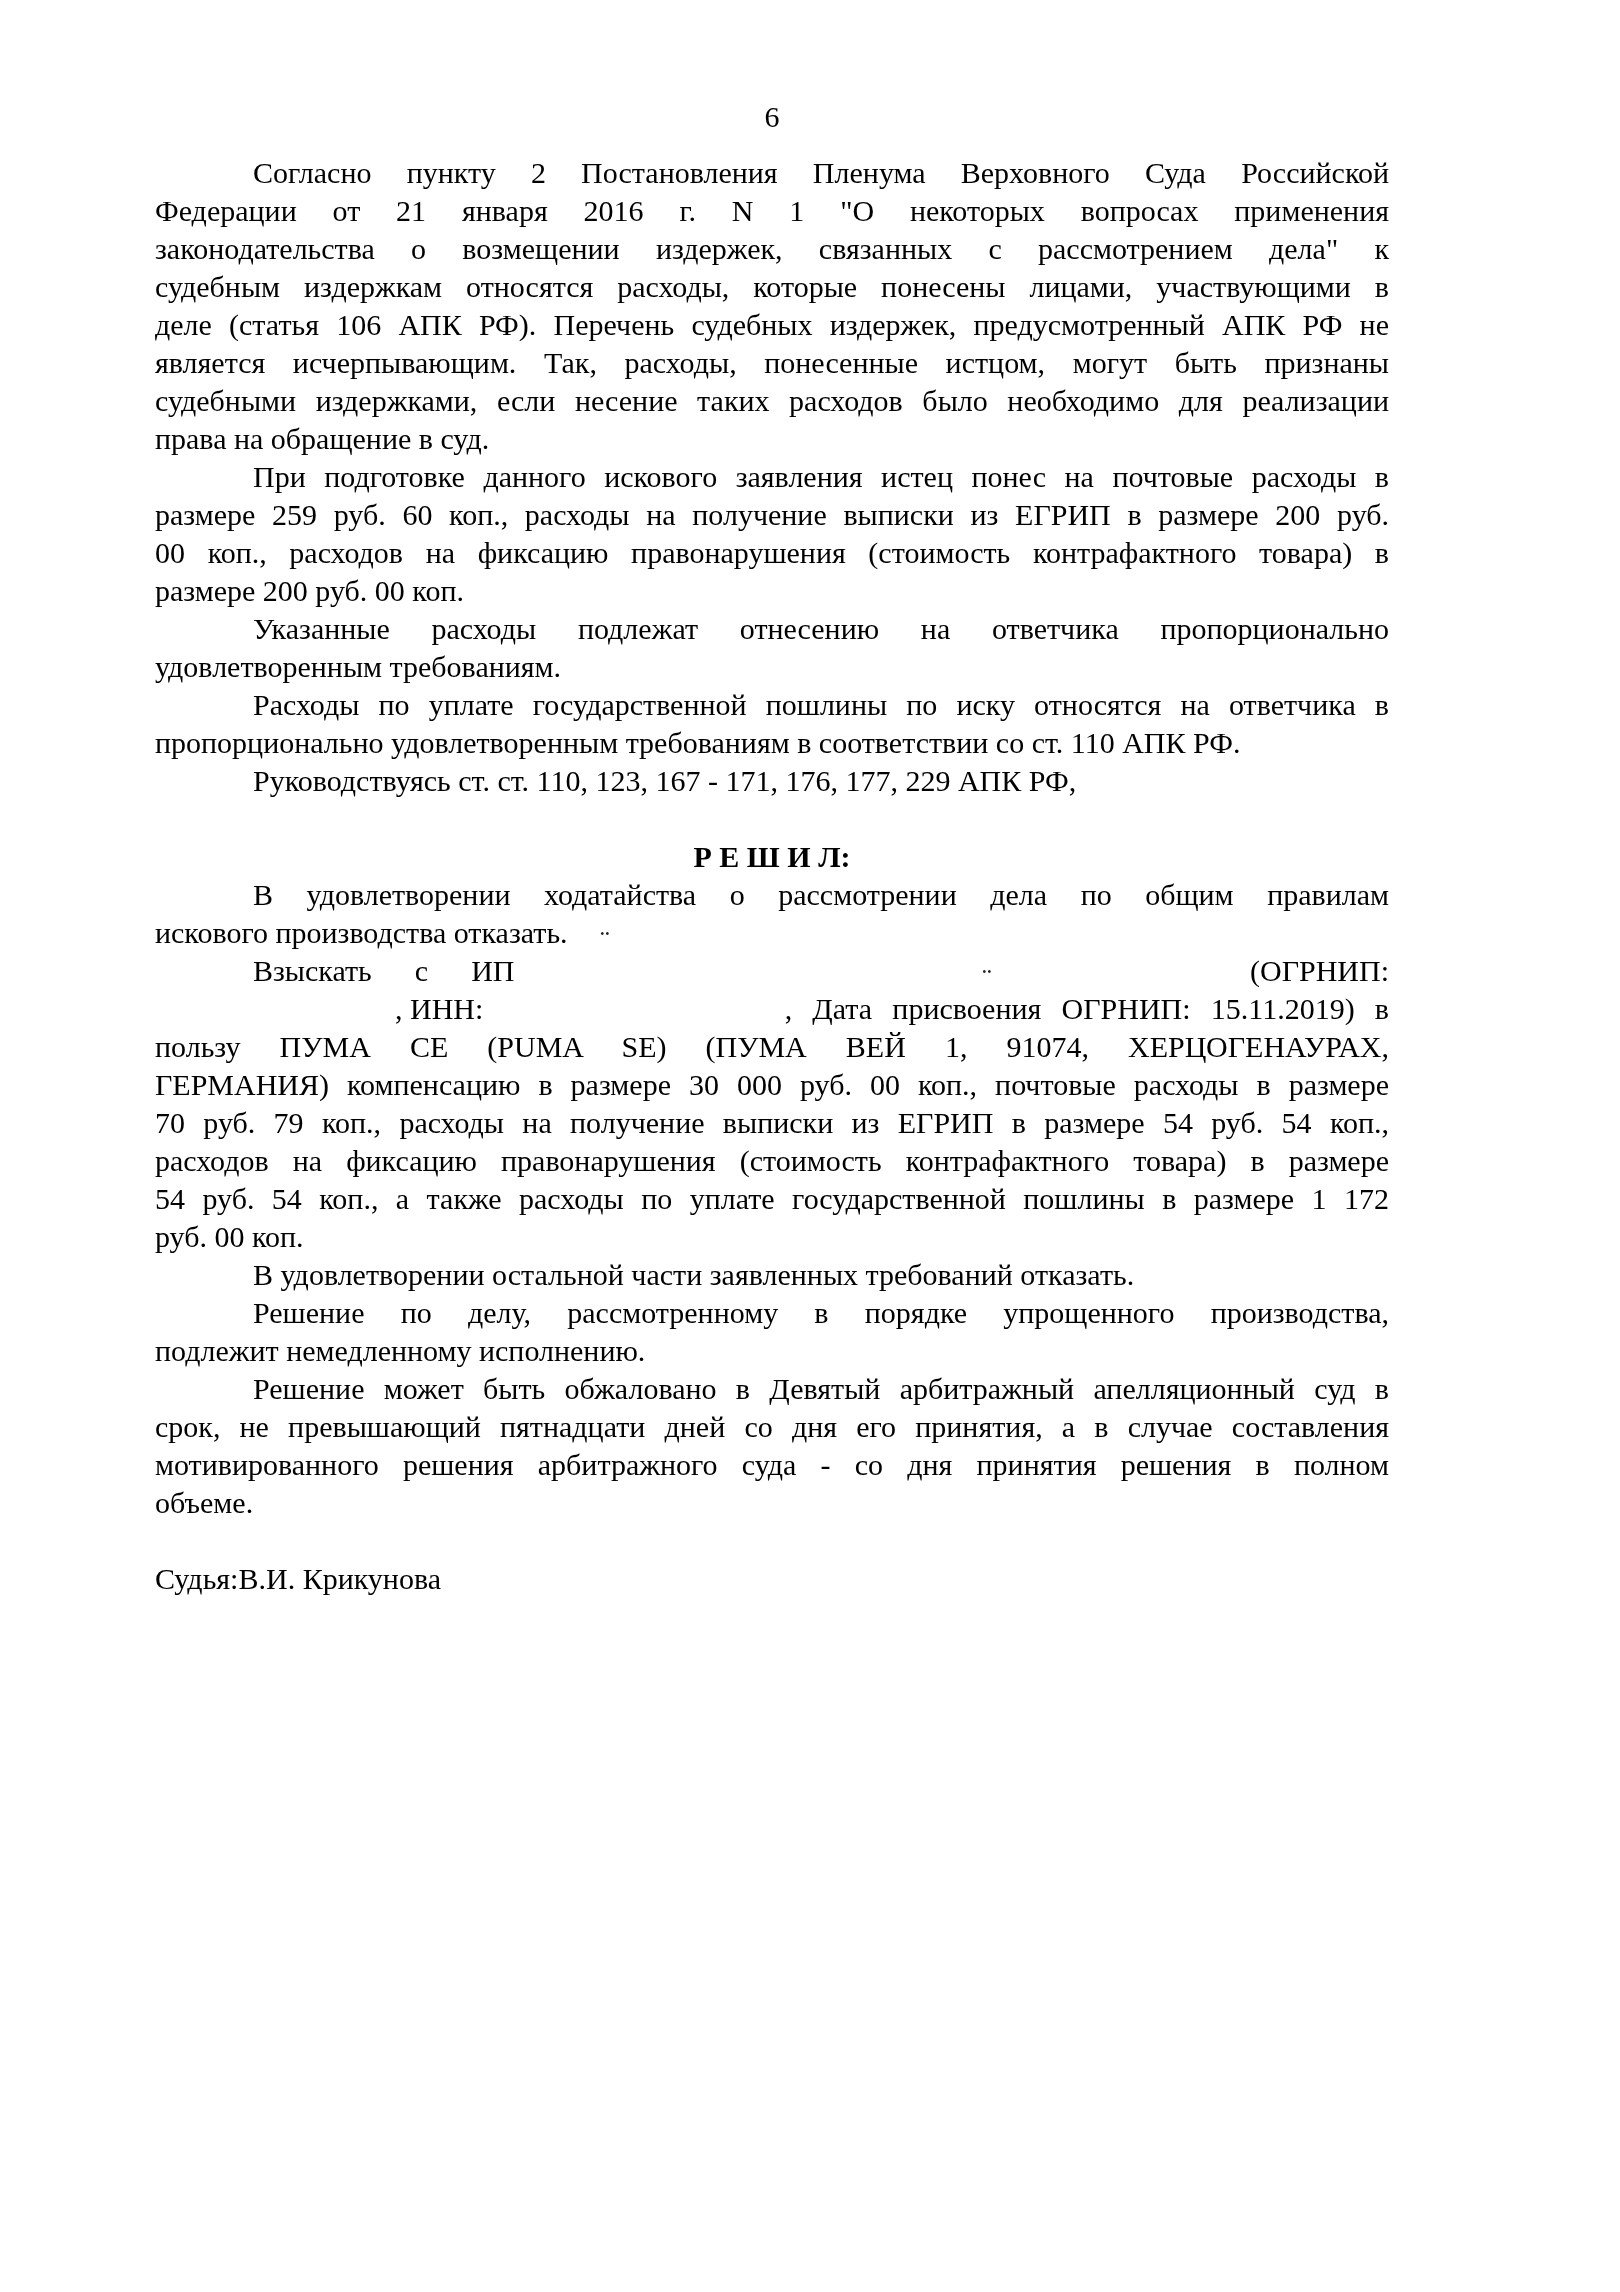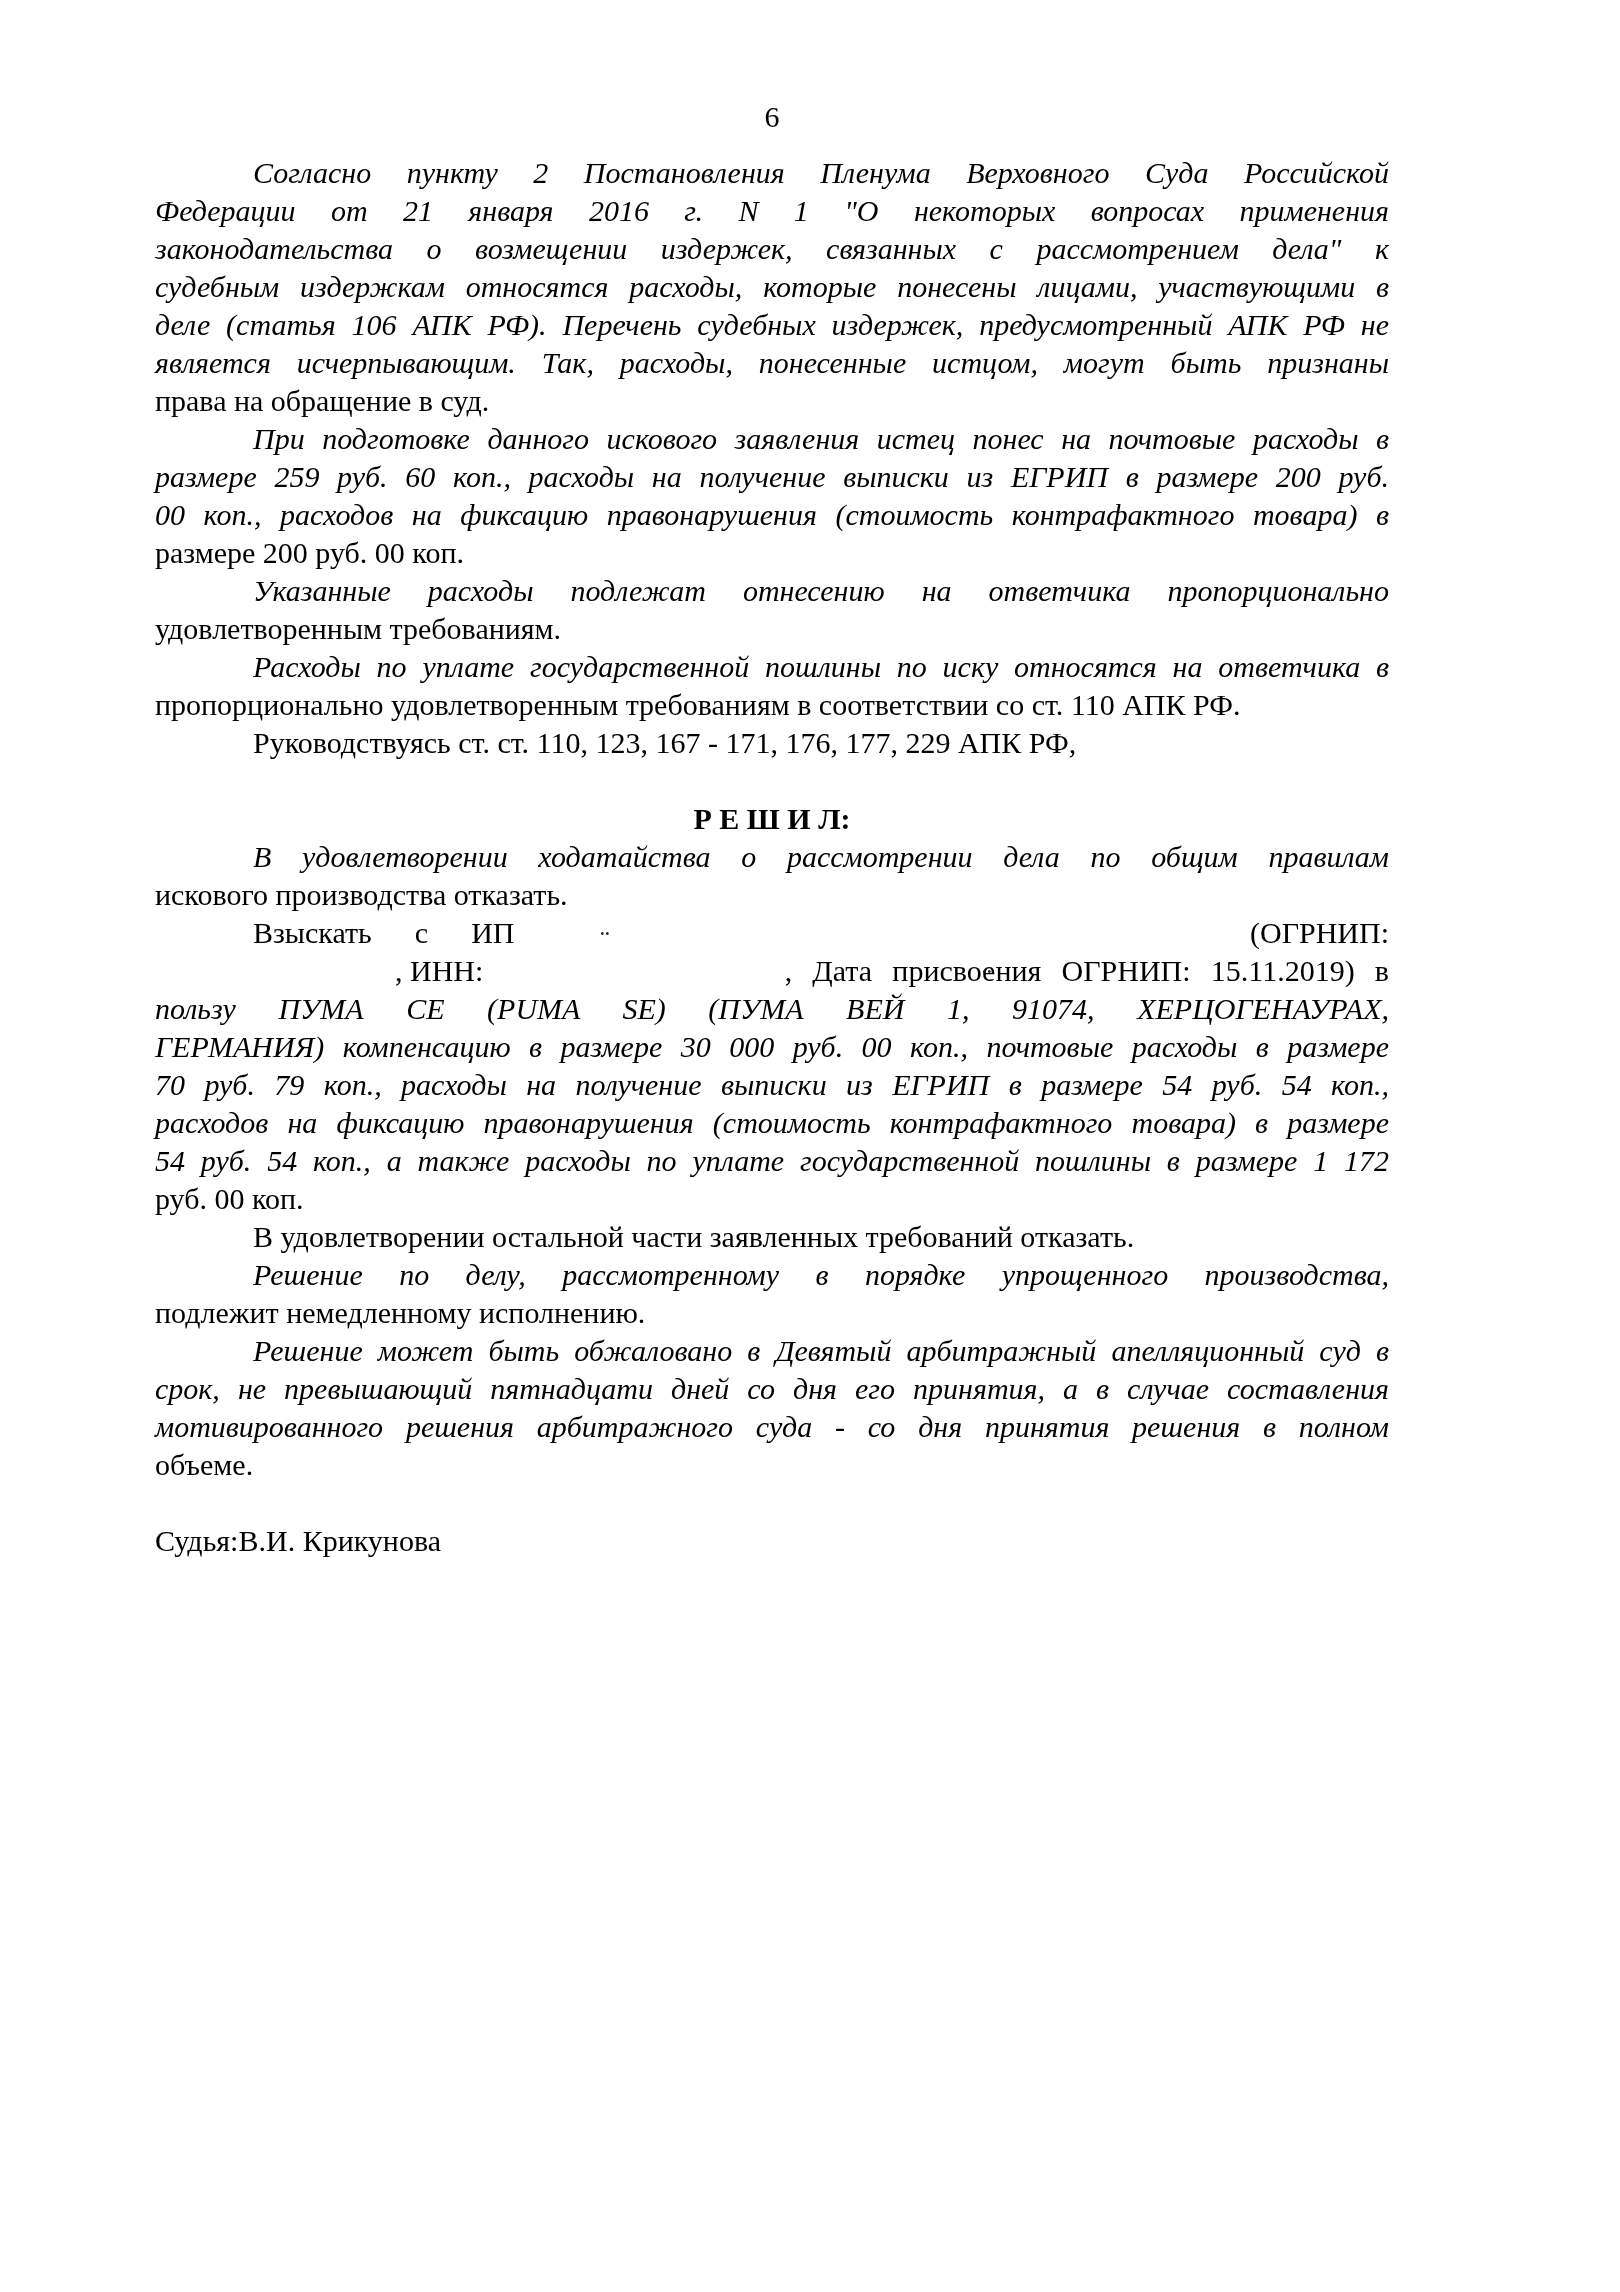--- a/index.html
+++ b/index.html
@@ -29,21 +29,21 @@
     width: 1234px;
   }
   .ln {
     height: 38px;
     line-height: 38px;
     font-size: 30px;
     text-align: left;
     white-space: normal;
     overflow: visible;
   }
-  .j   { text-align: justify; text-align-last: justify; font-style: italic; }
+  .j   { text-align: justify; text-align-last: justify; }
   .ind { text-indent: 98px; }
   .heading {
     text-align: left;
     text-align-last: center;
     font-weight: bold;
   }
   .flexln { display: flex; align-items: baseline; }
   .vz { padding-left: 98px; align-items: center; }
   .vz .w { margin-right: 43px; }
   .vz .spacer { flex: 1; }
@@ -67,20 +67,21 @@
 
   <div class="pagenum">6</div>
 
   <div class="docbody">
     <div class="ln j ind">Согласно пункту 2 Постановления Пленума Верховного Суда Российской</div>
     <div class="ln j">Федерации от 21 января 2016 г. N 1 "О некоторых вопросах применения</div>
     <div class="ln j">законодательства о возмещении издержек, связанных с рассмотрением дела" к</div>
     <div class="ln j">судебным издержкам относятся расходы, которые понесены лицами, участвующими в</div>
     <div class="ln j">деле (статья 106 АПК РФ). Перечень судебных издержек, предусмотренный АПК РФ не</div>
     <div class="ln j">является исчерпывающим. Так, расходы, понесенные истцом, могут быть признаны</div>
+    <div class="ln j">судебными издержками, если несение таких расходов было необходимо для реализации</div>
     <div class="ln">права на обращение в суд.</div>
     <div class="ln j ind">При подготовке данного искового заявления истец понес на почтовые расходы в</div>
     <div class="ln j">размере 259 руб. 60 коп., расходы на получение выписки из ЕГРИП в размере 200 руб.</div>
     <div class="ln j">00 коп., расходов на фиксацию правонарушения (стоимость контрафактного товара) в</div>
     <div class="ln">размере 200 руб. 00 коп.</div>
     <div class="ln j ind">Указанные расходы подлежат отнесению на ответчика пропорционально</div>
     <div class="ln">удовлетворенным требованиям.</div>
     <div class="ln j ind">Расходы по уплате государственной пошлины по иску относятся на ответчика в</div>
     <div class="ln">пропорционально удовлетворенным требованиям в соответствии со ст. 110 АПК РФ.</div>
     <div class="ln ind">Руководствуясь ст. ст. 110, 123, 167 - 171, 176, 177, 229 АПК РФ,</div>

